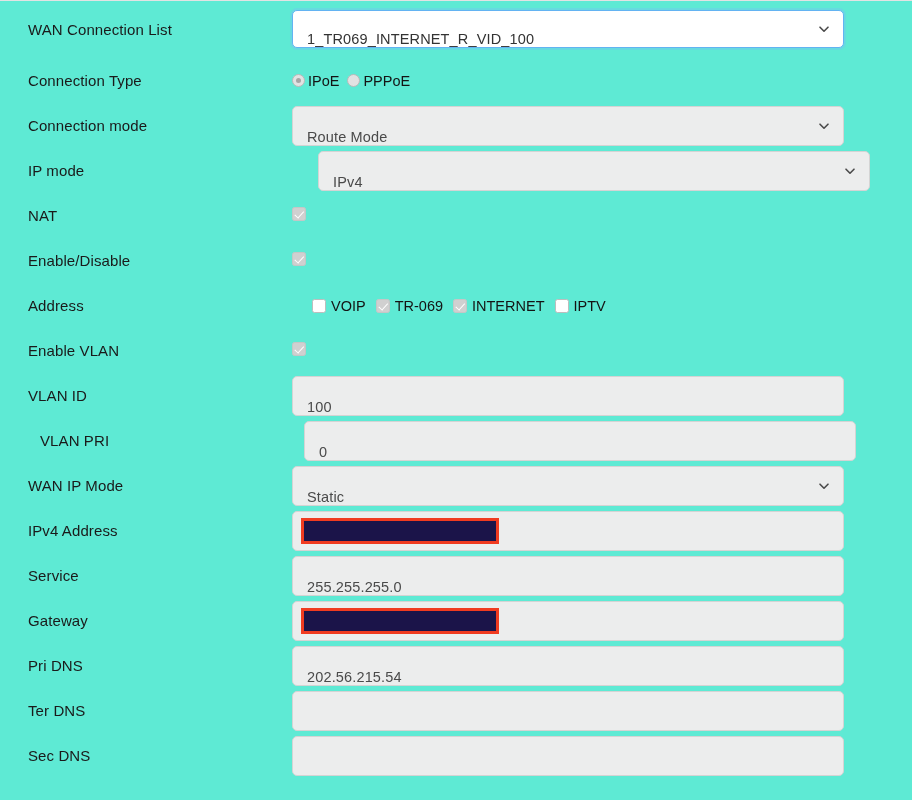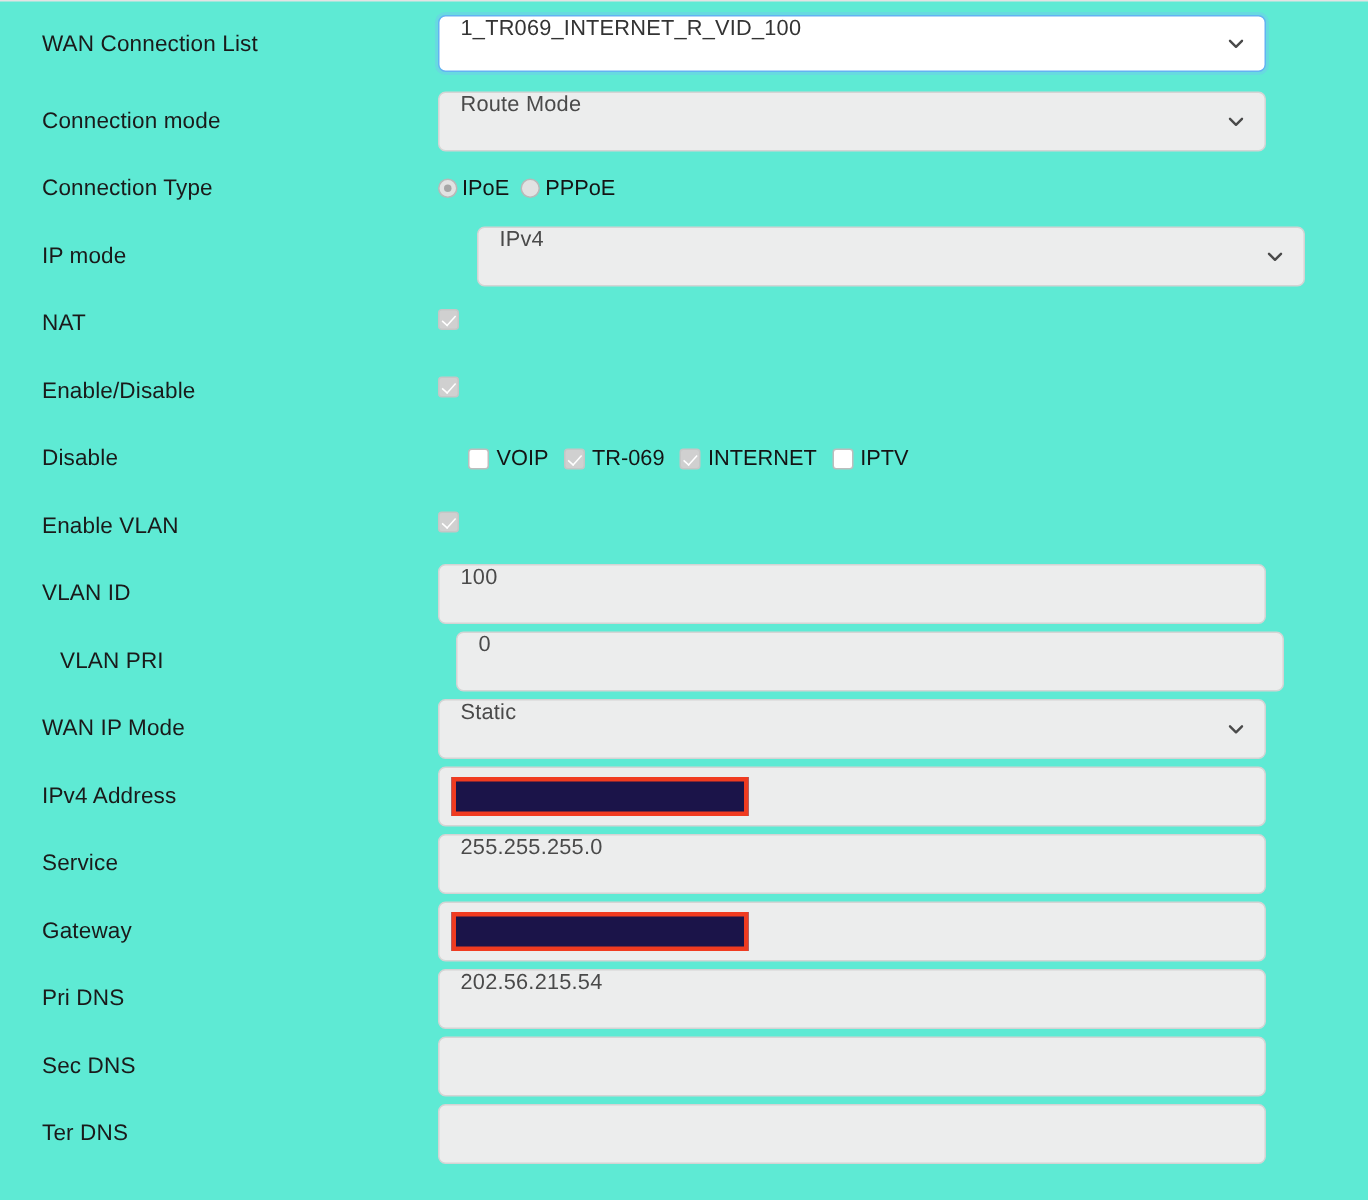--- a/index.html
+++ b/index.html
@@ -69,21 +69,21 @@
     position: relative;
     box-sizing: border-box;
     width: 552px;
     height: 36px;
     border-radius: 5px;
     border: 1px solid #d4d4d4;
     background: #eceded;
     font-size: 14.5px;
     color: #4a4a4a;
     display: flex;
-    align-items: flex-start;
+    align-items: flex-end;
     padding: 0 14px;
     letter-spacing: 0.15px;
   }
 
   .field.tall {
     height: 40px;
   }
 
   .field .chevron {
     position: absolute;
@@ -220,49 +220,49 @@
           <span class="chevron">
             <svg viewBox="0 0 12 12" width="12" height="12">
                 <path d="M2 4.2 L6 8.2 L10 4.2" fill="none" stroke="#4a4a4a" stroke-width="1.6" stroke-linecap="round" stroke-linejoin="round"></path>
               </svg>
           </span>
         </div>
       </div>
     </div>
 
     <div class="row" style="height:45px;">
+      <div class="label">Connection Type</div>
+      <div class="control">
+        <div class="radio-group">
+          <span class="radio-item">
+            <span class="radio checked"></span>
+            <span class="radio-label">IPoE</span>
+          </span>
+          <span class="radio-item">
+            <span class="radio"></span>
+            <span class="radio-label">PPPoE</span>
+          </span>
+        </div>
+      </div>
+    </div>
+
+    <div class="row" style="height:45px;">
       <div class="label">Connection mode</div>
       <div class="control">
         <div class="field tall">
           <span>Route Mode</span>
           <span class="chevron">
             <svg viewBox="0 0 12 12" width="12" height="12">
                 <path d="M2 4.2 L6 8.2 L10 4.2" fill="none" stroke="#4a4a4a" stroke-width="1.6" stroke-linecap="round" stroke-linejoin="round"></path>
               </svg>
           </span>
         </div>
       </div>
     </div>
 
-    <div class="row" style="height:45px;">
-      <div class="label">Connection Type</div>
-      <div class="control">
-        <div class="radio-group">
-          <span class="radio-item">
-            <span class="radio checked"></span>
-            <span class="radio-label">IPoE</span>
-          </span>
-          <span class="radio-item">
-            <span class="radio"></span>
-            <span class="radio-label">PPPoE</span>
-          </span>
-        </div>
-      </div>
-    </div>
-
     <div class="row" style="height:45px;gap:40px;">
       <div class="label">IP mode</div>
       <div class="control">
         <div class="field tall">
           <span>IPv4</span>
           <span class="chevron">
             <svg viewBox="0 0 12 12" width="12" height="12">
                 <path d="M2 4.2 L6 8.2 L10 4.2" fill="none" stroke="#4a4a4a" stroke-width="1.6" stroke-linecap="round" stroke-linejoin="round"></path>
               </svg>
           </span>
@@ -278,21 +278,21 @@
     </div>
 
     <div class="row" style="height:45px;">
       <div class="label">Enable/Disable</div>
       <div class="control">
         <span class="checkbox checked-disabled"></span>
       </div>
     </div>
 
     <div class="row" style="height:45px;">
-      <div class="label">Disable</div>
+      <div class="label">Address</div>
       <div class="control">
         <div class="service-group">
           <span class="service-item">
             <span class="checkbox unchecked"></span>
             <span>VOIP</span>
           </span>
           <span class="service-item">
             <span class="checkbox checked-disabled"></span>
             <span>TR-069</span>
           </span>
@@ -379,30 +379,30 @@
     <div class="row" style="height:45px;">
       <div class="label">Pri DNS</div>
       <div class="control">
         <div class="field tall">
           <span>202.56.215.54</span>
         </div>
       </div>
     </div>
 
     <div class="row" style="height:45px;">
+      <div class="label">Ter DNS</div>
+      <div class="control">
+        <div class="field tall">
+          <span></span>
+        </div>
+      </div>
+    </div>
+
+    <div class="row" style="height:45px;">
       <div class="label">Sec DNS</div>
-      <div class="control">
-        <div class="field tall">
-          <span></span>
-        </div>
-      </div>
-    </div>
-
-    <div class="row" style="height:45px;">
-      <div class="label">Ter DNS</div>
       <div class="control">
         <div class="field tall">
           <span></span>
         </div>
       </div>
     </div>
 
   </div>
 </div>
 

